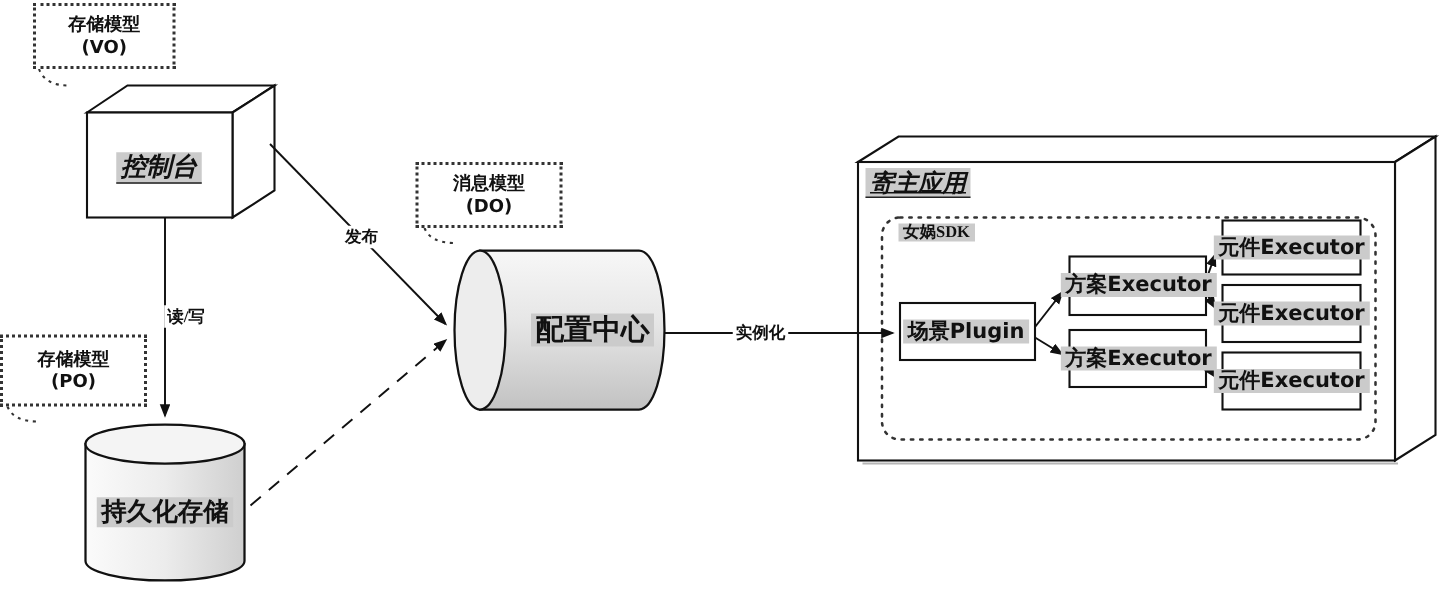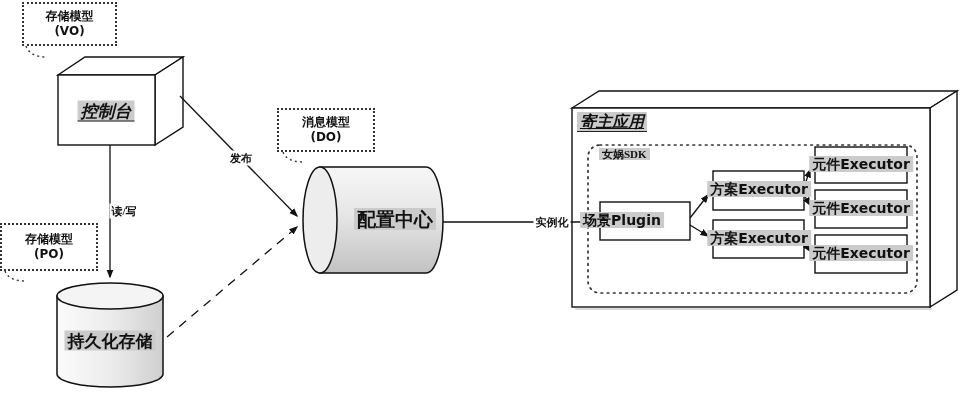--- a/index.html
+++ b/index.html
@@ -105,24 +105,24 @@
   <div class="note" style="left:0px; top:223px; width:98px; height:48px;">
     <div>存储模型</div>
     <div>(PO)</div>
   </div>
 
   <div class="lbl ctr f17" style="left:106px; top:111px;text-align:right;"><span class="hl italic-ul">控制台</span></div>
   <div class="lbl ctr f17" style="left:110px; top:341px;text-align:center;"><span class="hl">持久化存储</span></div>
   <div class="lbl ctr f19" style="left:383px; top:220px;margin-left:12px;"><span class="hl">配置中心</span></div>
   <div class="lbl f16" style="left:577px; top:112px;"><span class="hl italic-ul">寄主应用</span></div>
   <div class="lbl f12" style="left:599px; top:147px;text-align:right;"><span class="hl">女娲SDK</span></div>
-  <div class="lbl ctr f125" style="left:622px; top:221px;"><span class="hl">场景Plugin</span></div>
+  <div class="lbl ctr f125" style="left:644px; top:221px;"><span class="hl">场景Plugin</span></div>
   <div class="lbl ctr f125" style="left:759px; top:190px;"><span class="hl">方案Executor</span></div>
   <div class="lbl ctr f125" style="left:759px; top:239px;"><span class="hl">方案Executor</span></div>
   <div class="lbl ctr f125" style="left:861px; top:165px;"><span class="hl">元件Executor</span></div>
   <div class="lbl ctr f125" style="left:861px; top:209px;"><span class="hl">元件Executor</span></div>
   <div class="lbl ctr f125" style="left:861px; top:254px;"><span class="hl">元件Executor</span></div>
 
   <div class="lbl ctr f12 whitebg" style="left:108px; top:211px;margin-left:16px;">读/写</div>
   <div class="lbl ctr f12 whitebg" style="left:241px; top:158px;">发布</div>
-  <div class="lbl ctr f12 whitebg" style="left:552px; top:222px;">实例化</div>
+  <div class="lbl ctr f12 whitebg" style="left:507px; top:222px;">实例化</div>
 
 </div>
 
 </body></html>

